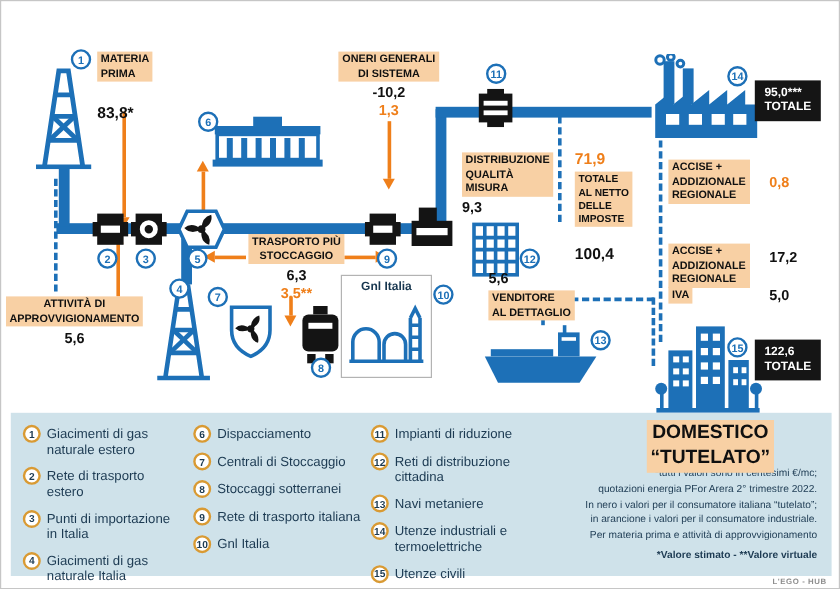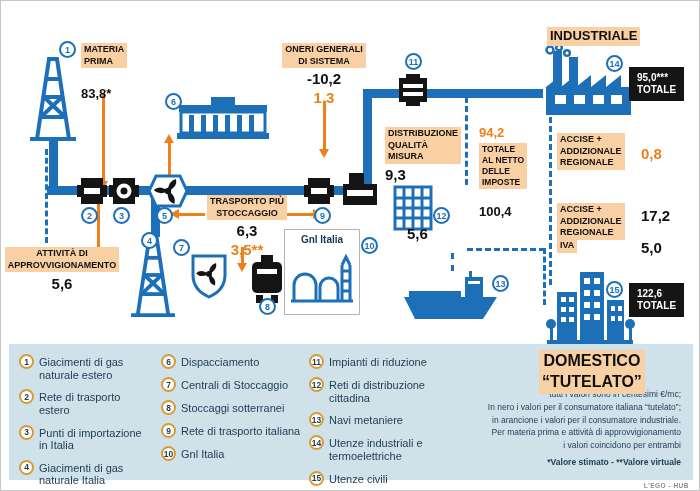--- a/index.html
+++ b/index.html
@@ -11,21 +11,21 @@
   .arr.v{width:3px;} .arr.h{height:3px;}
   .arr::after{content:"";position:absolute;width:0;height:0;}
   .arr.up::after{left:-4px;top:-9px;border-left:5px solid transparent;border-right:5px solid transparent;border-bottom:9px solid #ef7f1a;}
   .arr.down::after{left:-4px;bottom:-9px;border-left:5px solid transparent;border-right:5px solid transparent;border-top:9px solid #ef7f1a;}
   .arr.left::after{top:-4px;left:-9px;border-top:5px solid transparent;border-bottom:5px solid transparent;border-right:9px solid #ef7f1a;}
   .arr.right::after{top:-4px;right:-9px;border-top:5px solid transparent;border-bottom:5px solid transparent;border-left:9px solid #ef7f1a;}
   .icon{position:absolute;z-index:3;line-height:0;}
   .badge{position:absolute;width:17px;height:17px;box-sizing:border-box;border-radius:50%;background:#fff;border:2.5px solid #1d70b7;color:#1d70b7;font-weight:700;font-size:9px;display:flex;align-items:center;justify-content:center;z-index:5;}
   .lab{position:absolute;z-index:4;font-weight:700;font-size:9px;line-height:1.3;color:#101010;}
   .hl{display:inline-block;background:#f8d0a4;padding:1px 3px;white-space:pre-line;}
-  .v{font-weight:700;font-size:15px;color:#101010;line-height:1.25;}
+  .v{font-weight:700;font-size:12px;color:#101010;line-height:1.25;}
   .vo{color:#ef7f1a;} .vbig{font-size:13px;}
   .center{text-align:center;}
   .title13{font-size:13px;}
   .totbox{position:absolute;background:#151515;color:#fff;padding:5px 8px;z-index:4;line-height:1.2;}
   .totbox .tv{font-weight:700;font-size:10px;}
   .totbox .tl{font-weight:700;font-size:10px;}
   .gnlbox{position:absolute;left:283px;top:228px;width:74px;height:84px;background:#fff;border:1px solid #b3b3b3;z-index:3;text-align:center;}
   .gnlbox .gnltitle{font-weight:700;font-size:10px;color:#17364f;margin-top:5px;line-height:1;}
   .overlay{z-index:7;}
   .legend{position:absolute;left:8px;top:343px;width:684px;height:136px;background:#cfe2ea;z-index:6;}
@@ -322,34 +322,33 @@
 
   <div class="lab" style="left:384px;top:126px">
     <span class="hl">DISTRIBUZIONE
 QUALITÀ
 MISURA</span>
     <div class="v" style="margin-top:2px">9,3</div>
   </div>
 
   <div class="lab" style="left:406px;top:224px">
     <div class="v">5,6</div>
+    <span class="hl" style="margin-top:2px">VENDITORE
+AL DETTAGLIO</span>
   </div>
 
   <div class="lab" style="left:478px;top:124px">
-    <div class="v vbig vo">94,2</div>
+    <div class="v vbig vo">71,9</div>
     <span class="hl" style="margin-top:2px;font-size:8.5px">TOTALE
 AL NETTO
 DELLE
 IMPOSTE</span>
     <div class="v vbig" style="margin-top:15px">100,4</div>
   </div>
 
-  <div class="lab" style="left:546px;top:26px">
-    <span class="hl title13">INDUSTRIALE</span>
-  </div>
   <div class="totbox" style="left:628px;top:66px">
     <div class="tv">95,0***</div>
     <div class="tl">TOTALE</div>
   </div>
 
   <div class="lab" style="left:556px;top:132px">
     <span class="hl">ACCISE +
 ADDIZIONALE
 REGIONALE</span>
   </div>
@@ -444,23 +443,23 @@
           <span class="ltext">Utenze industriali e termoelettriche</span>
         </div>
         <div class="litem">
           <span class="lbadge">15</span>
           <span class="ltext">Utenze civili</span>
         </div>
       </div>
     <div class="foot">
       <div>
           <div>*tutti i valori sono in centesimi €/mc;</div>
+          <div>quotazioni energia PFor Arera  2° trimestre 2022.</div>
           <div>In nero i valori per il consumatore italiana “tutelato”;</div>
           <div>in arancione i valori per il consumatore industriale.</div>
           <div>Per materia prima e attività di approvvigionamento</div>
-          <div>i valori coincidono per entrambi</div>
         </div>
       <div class="fbold">*Valore stimato - **Valore virtuale</div>
     </div>
   </div>
 
   <div class="credit">L'EGO - HUB</div>
 </div>
 
 </body></html>

